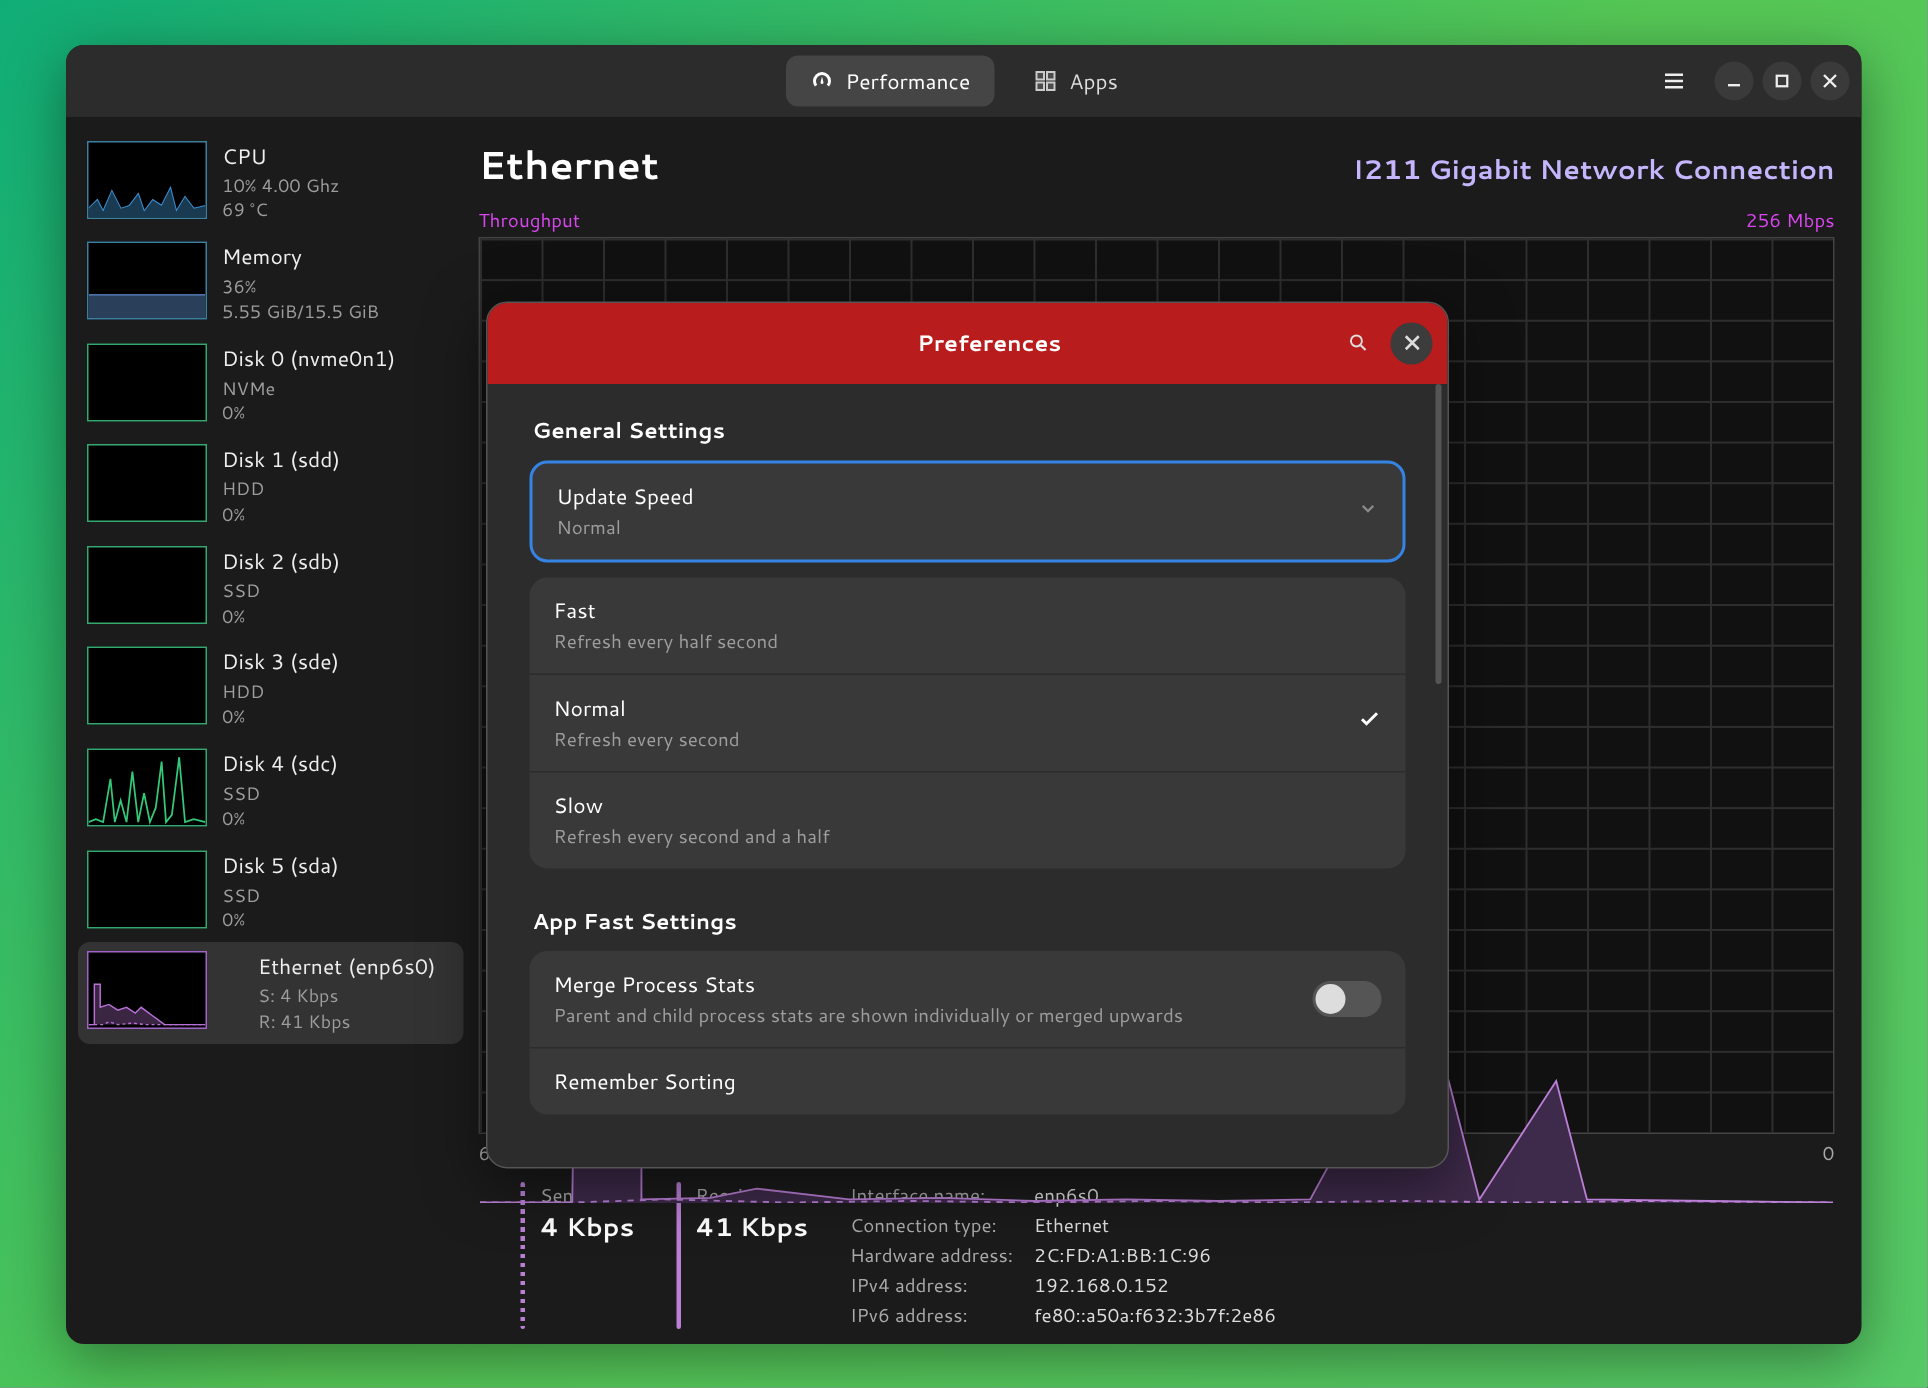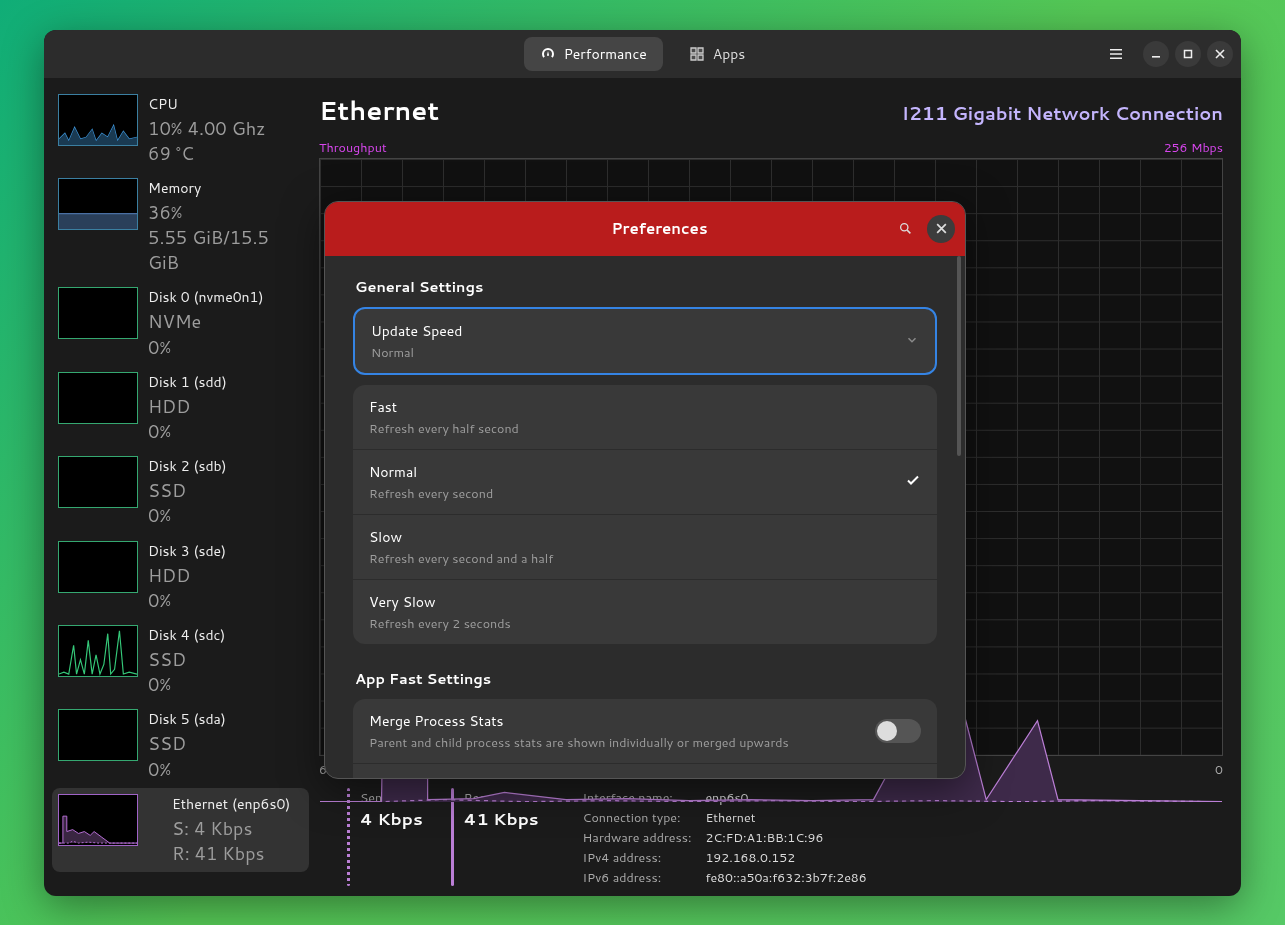--- a/index.html
+++ b/index.html
@@ -47,21 +47,21 @@
   border-radius:8px; cursor:pointer;
 }
 .sb-item.selected { background:#333;gap:34px; }
 .sb-thumb {
   width:80px; height:52px; border:1px solid #3b7fa1; background:#000;
   flex-shrink:0; position:relative; overflow:hidden;
 }
 .sb-thumb svg { width:100%; height:100%; }
 .sb-meta { display:flex; flex-direction:column; font-size:13px; }
 .sb-meta .title { color:#eee; font-size:14px; margin-bottom:2px; }
-.sb-meta .sub { color:#9d9d9d; font-size:18px; line-height:1.4; }
+.sb-meta .sub { color:#9d9d9d; font-size:12px; line-height:1.4; }
 .sb-thumb.green { border-color:#35a871; }
 .sb-thumb.purple { border-color:#a063c7; }
 
 .main { flex:1; padding:14px 18px 10px 0; display:flex; flex-direction:column; }
 .header-row { display:flex; justify-content:space-between; align-items:baseline; padding-left:2px; }
 .eth-title { font-size:26px; font-weight:700; }
 .eth-desc { font-size:18px; font-weight:700; color:#c4b5fd; }
 .throughput-row {
   display:flex; justify-content:space-between; font-size:12.5px; color:#d946ef;
   margin-top:10px; padding-left:2px;
@@ -87,21 +87,21 @@
   padding-left:2px; color:#ccc;
 }
 .metric-block { display:flex; gap:10px; }
 .metric-bar { width:3px; border-radius:2px; }
 .metric-bar.dotted {
   background:repeating-linear-gradient(#bb7fd6 0 3px,transparent 3px 6px);
 }
 .metric-bar.solid { background:#bb7fd6; }
 .metric-col .lbl { font-size:12.5px; color:#aaa; }
 .metric-col .val { font-size:17px; font-weight:600; color:#fff; }
-.info-grid { display:grid; grid-template-columns:auto auto; column-gap:14px; row-gap:2px;margin-left:16px; }
+.info-grid { display:grid; grid-template-columns:auto auto; column-gap:14px; row-gap:2px; }
 .info-grid .k { color:#aaa; font-size:12.5px;}
 .info-grid .v { color:#ddd; font-size:12.5px;}
 
 
 .prefs {
   position:absolute; top:171px; left:280px; width:642px; height:578px;
   background:#2c2c2c; border:1px solid #555; border-radius:14px;
   display:flex; flex-direction:column; overflow:hidden;
   box-shadow:0 10px 40px rgba(0,0,0,.5);
 }
@@ -394,26 +394,20 @@
           <span class="check"><svg viewBox="0 0 16 16">
                 <path d="M3 8.5l3 3 7-7" fill="none" stroke="#fff" stroke-width="2"></path>
               </svg></span>
         </div>
         <div class="row">
           <div class="lbls">
             <div class="t">Slow</div>
             <div class="d">Refresh every second and a half</div>
           </div>
         </div>
-        <div class="row">
-          <div class="lbls">
-            <div class="t">Very Slow</div>
-            <div class="d">Refresh every 2 seconds</div>
-          </div>
-        </div>
       </div>
 
       <div class="section-title" style="margin-top:24px">App Fast Settings</div>
 
       <div class="card">
         <div class="row">
           <div class="lbls">
             <div class="t">Merge Process Stats</div>
             <div class="d">Parent and child process stats are shown individually or merged upwards</div>
           </div>

